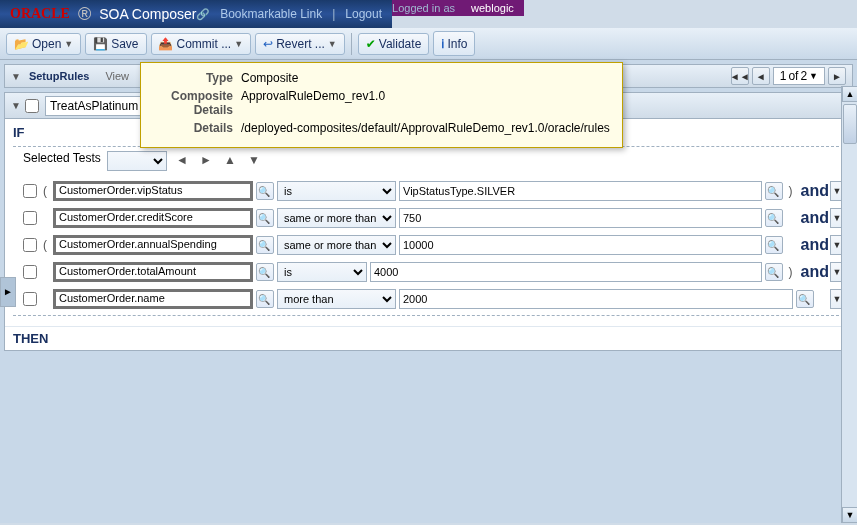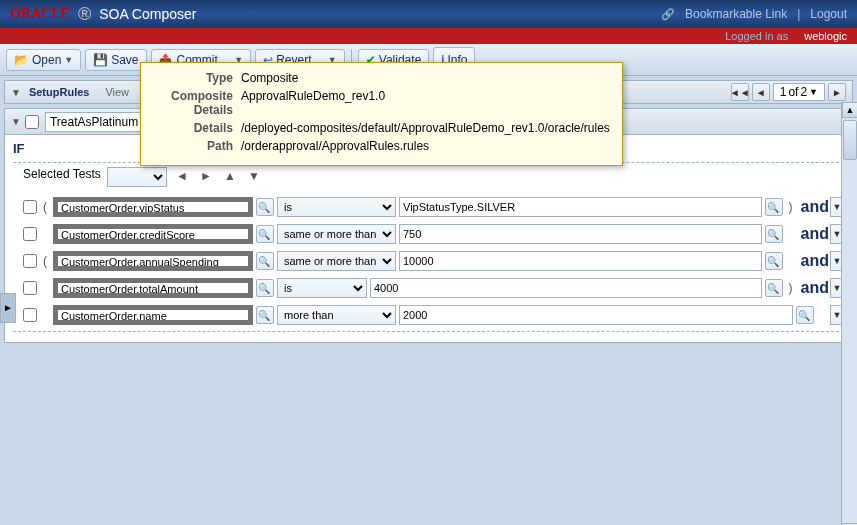--- a/index.html
+++ b/index.html
@@ -152,21 +152,21 @@
     .condition-row {
       display: flex;
       align-items: center;
       gap: 3px;
       margin-bottom: 3px;
       height: 24px;
     }
     .cond-check { width: 14px; height: 14px; cursor: pointer; }
     .cond-paren { color: #555; font-size: 12px; width: 10px; text-align: center; }
     .cond-field {
-      border: 5px solid #737373;
+      border: 3px solid #737373;
       height: 20px;
       padding: 0 3px;
       font-size: 11px;
       background: white;
       width: 200px;
       white-space: nowrap;
       overflow: hidden;
     }
     .cond-search {
       width: 18px; height: 18px;
@@ -226,33 +226,33 @@
       border-top: 1px solid #e0e8f0;
     }
     .then-label {
       color: #1a3060;
       font-weight: bold;
       font-size: 13px;
     }
 
     .header-top {
       display: flex;
-      flex-direction: column;
+      flex-direction: row;
       text-align: right;
     }
     .header-main {
       display: flex;
       align-items: center;
       justify-content: space-between;
       background: linear-gradient(180deg, #1a3a6b 0%, #2a5298 50%, #1a3a6b 100%);
       height: 28px;
       padding: 0 10px;
     }
     .header-sub {
-      background: #b91c1c;
+      background: #701a75;
       height: 16px;
       display: flex;
       align-items: center;
       justify-content: flex-end;
       padding-right: 10px;
     }
 
     .expand-collapse-icon {
       font-size: 10px; color: #555; cursor: pointer;
     }
@@ -317,24 +317,20 @@
     <span class="tooltip-value">Composite</span>
   </div>
   <div class="tooltip-row">
     <span class="tooltip-label">Composite<br>Details</span>
     <span class="tooltip-value">ApprovalRuleDemo_rev1.0</span>
   </div>
   <div class="tooltip-row">
     <span class="tooltip-label">Details</span>
     <span class="tooltip-value">/deployed-composites/default/ApprovalRuleDemo_rev1.0/oracle/rules</span>
   </div>
-  <div class="tooltip-row">
-    <span class="tooltip-label">Path</span>
-    <span class="tooltip-value">/orderapproval/ApprovalRules.rules</span>
-  </div>
 </div>
 
 <div class="main" style="position:relative;">
 
   <div class="top-bar">
     <span class="expand-collapse-icon">▼</span>
     <span style="color:#1a3060; font-size:11px; font-weight:bold;">SetupRules</span>
     <span style="color:#666; font-size:11px; margin-left:8px;">View</span>
     <span style="color:#666; font-size:11px; margin-left:4px;">If/Then Rules</span>
     <div style="margin-left:auto; display:flex; align-items:center; gap:3px;">
@@ -479,20 +475,23 @@
           <div class="cond-search">🔍</div>
           <span class="cond-paren">&nbsp;</span>
           <button class="and-arrow-btn">▼</button>
         </div>
 
       </div>
 
       <hr class="dashed-divider">
     </div>
 
+    <div class="then-section">
+      <div class="then-label">THEN</div>
+    </div>
   </div>
 
   <div style="position:absolute; right:0; top:26px; bottom:0; width:16px; background:#c8d8e8; border-left:1px solid #a0b0c0; display:flex; flex-direction:column;">
     <button style="width:16px; height:16px; background:linear-gradient(180deg,#e8f0f8,#c8d8e8); border:1px solid #a0b0c0; cursor:pointer; font-size:9px; display:flex; align-items:center; justify-content:center;">▲</button>
     <div style="flex:1; background:#d8e4f0;">
       <div style="width:14px; height:40px; margin:2px auto; background:linear-gradient(180deg,#e8f0f8,#c0d0e4); border:1px solid #a0b0c0; border-radius:2px;"></div>
     </div>
     <button style="width:16px; height:16px; background:linear-gradient(180deg,#e8f0f8,#c8d8e8); border:1px solid #a0b0c0; cursor:pointer; font-size:9px; display:flex; align-items:center; justify-content:center;">▼</button>
   </div>
 

